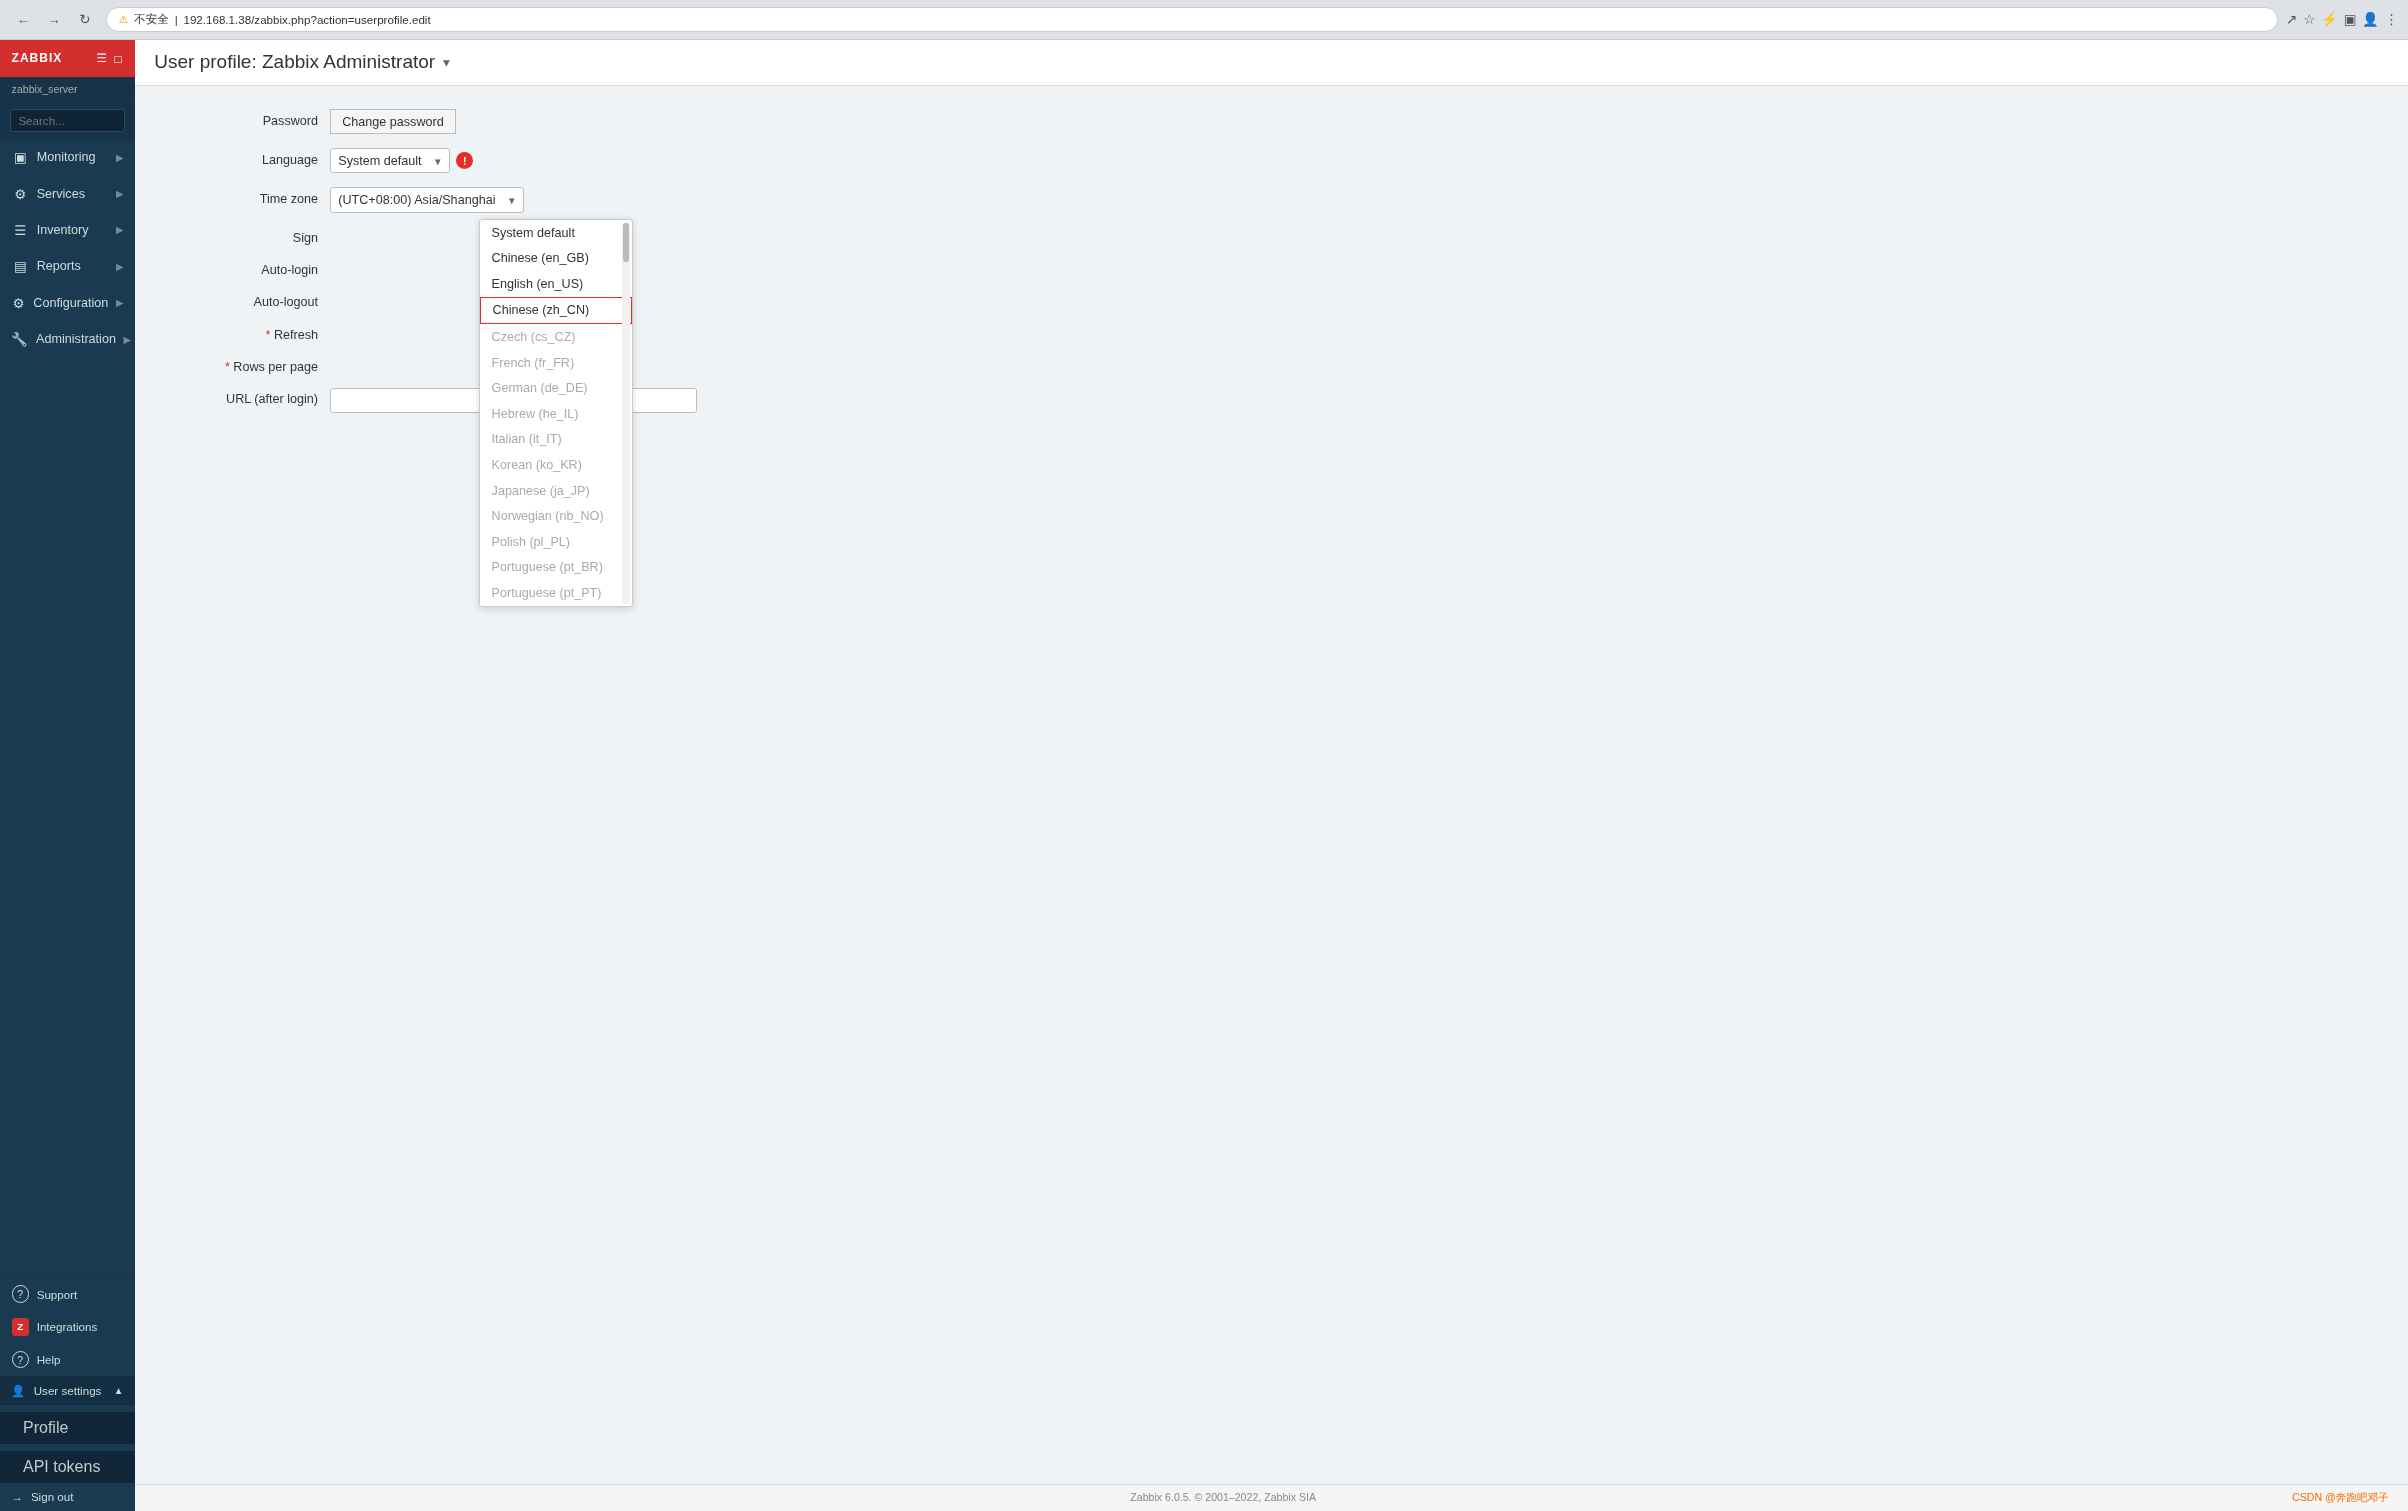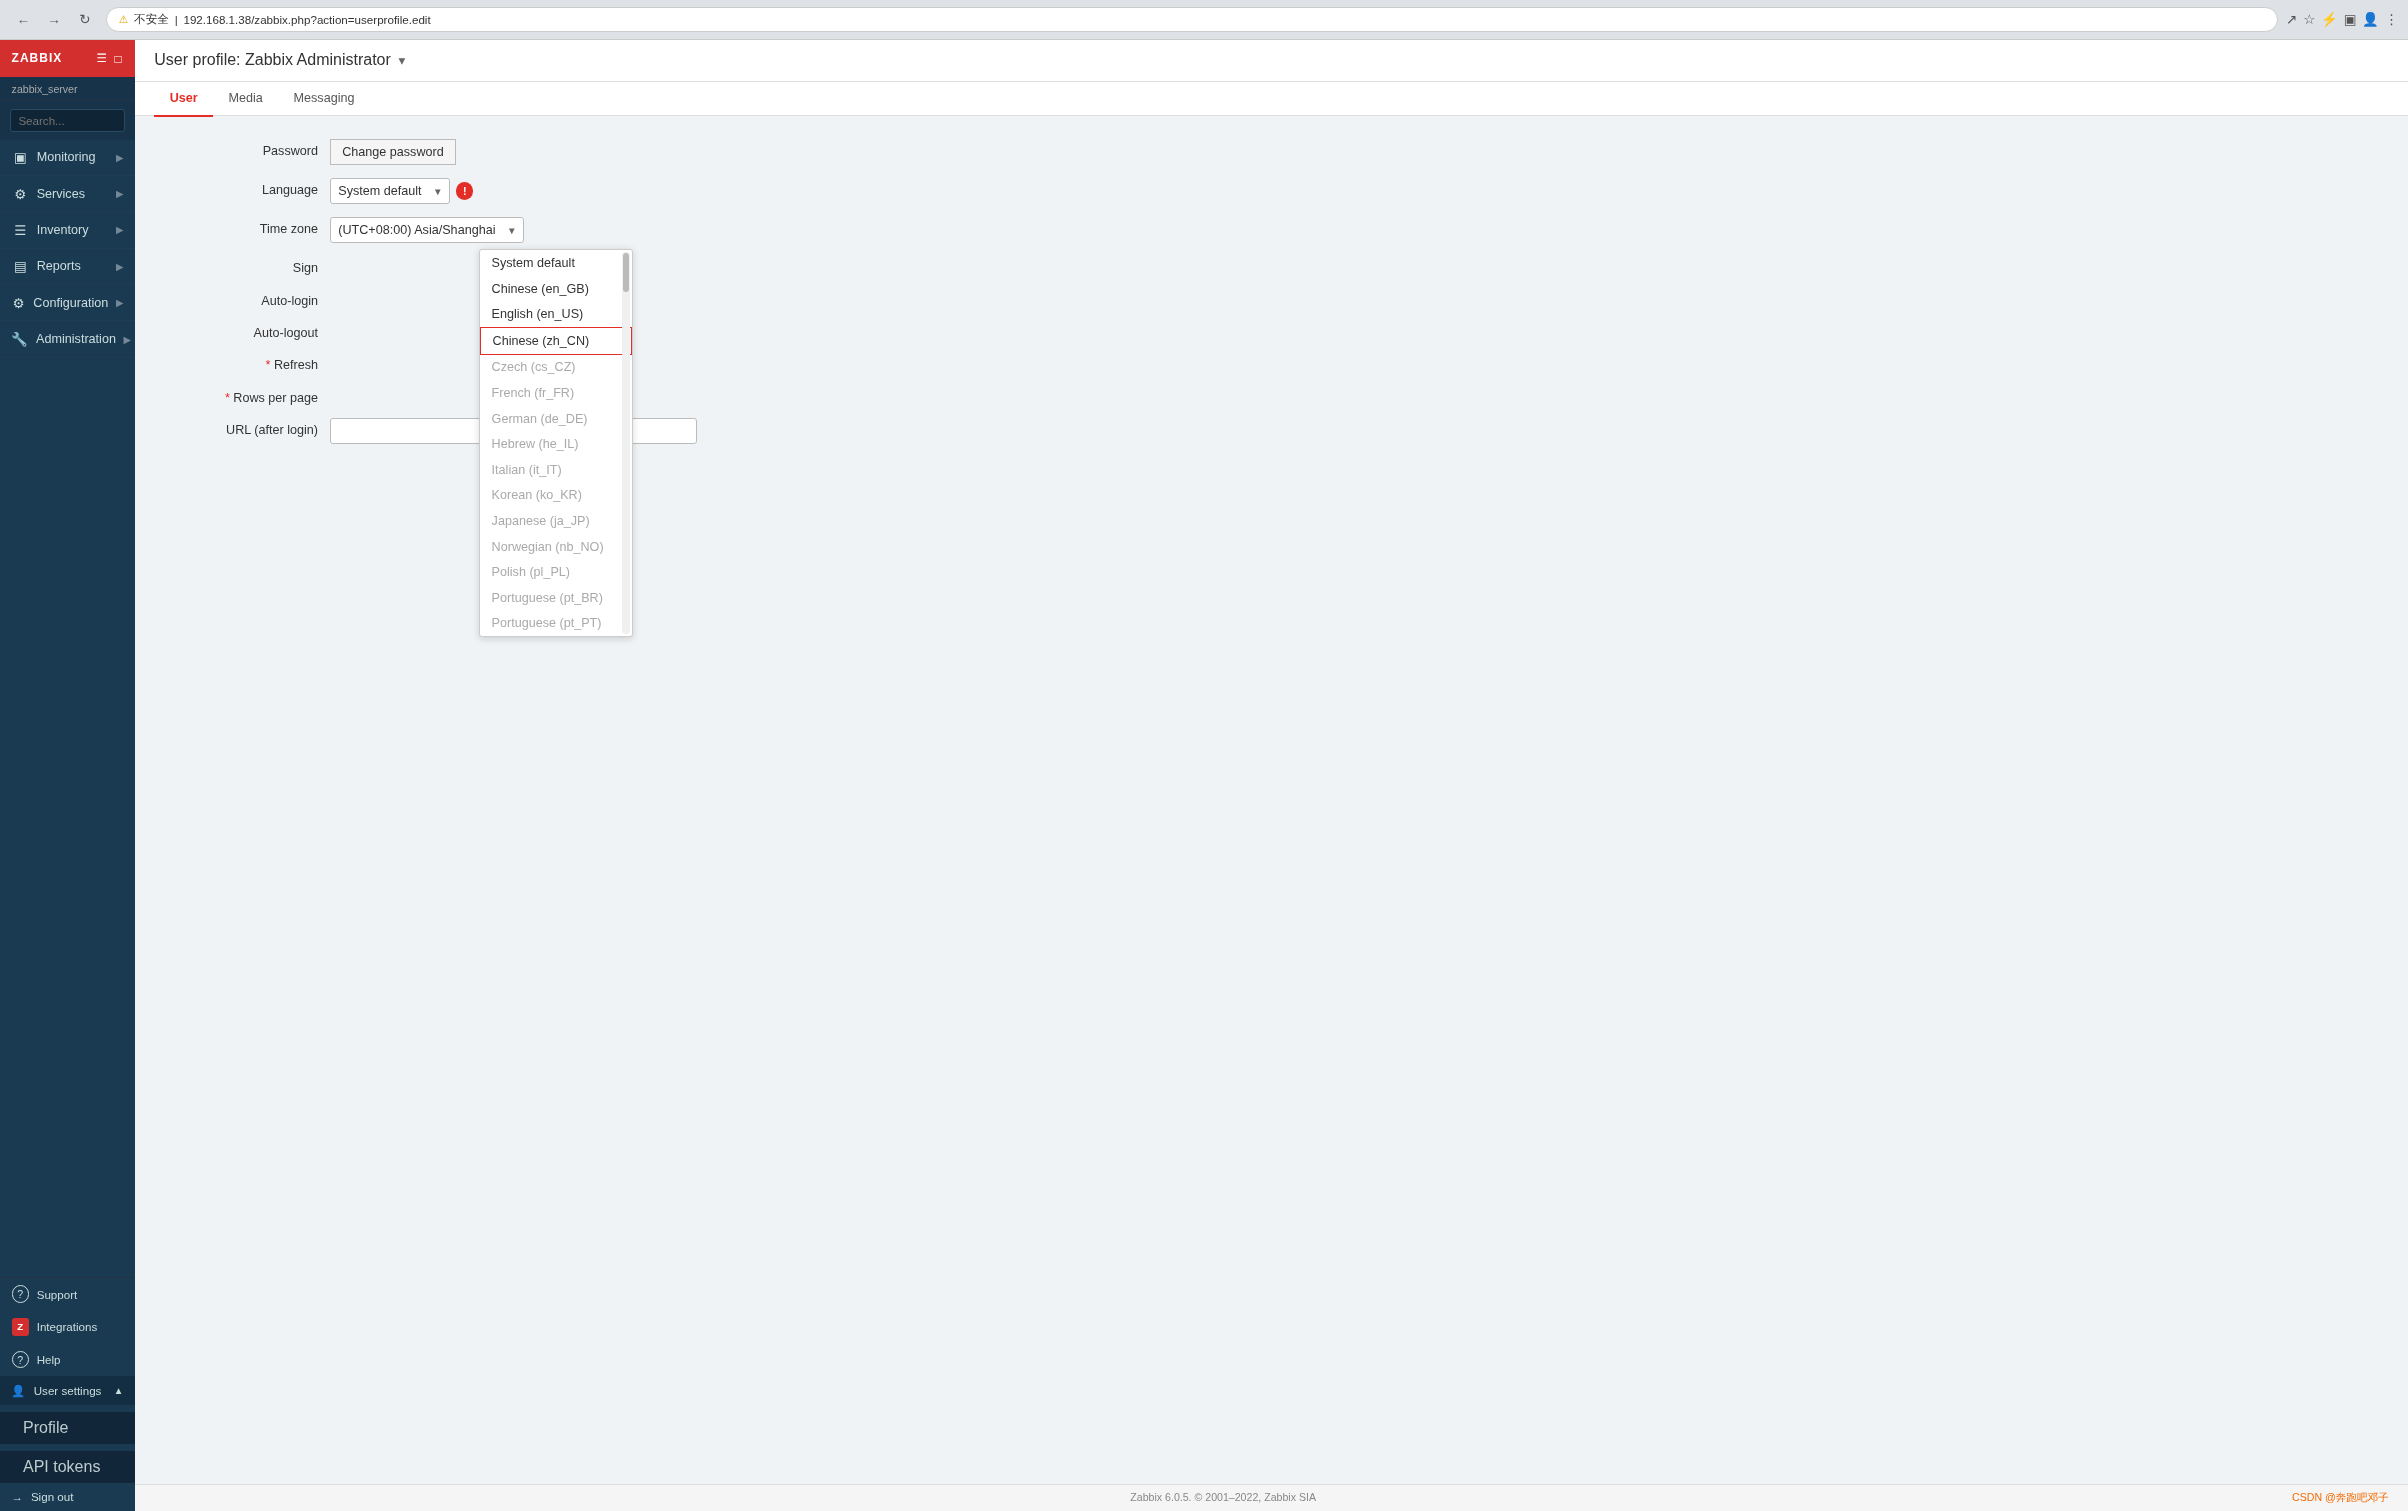--- a/index.html
+++ b/index.html
@@ -144,21 +144,21 @@
     }
     .page-header {
       background: white;
       border-bottom: 1px solid #ddd;
       padding: 11.6px 19.3px;
       display: flex;
       align-items: center;
       gap: 7.7px;
     }
     .page-title {
-      font-size: 16px;
+      font-size: 19px;
       font-weight: normal;
       color: #333;
     }
     .page-title-arrow { color: #666; font-size: 13.5px; }
 
     
     .tabs-bar {
       background: white;
       padding: 0 19.3px;
       border-bottom: 1.9px solid #ddd;
@@ -420,25 +420,20 @@
         <span>Sign out</span>
       </div>
     </div>
   </div>
 
   <div class="main-content">
     <div class="page-header">
       <span class="page-title">User profile: Zabbix Administrator</span>
       <span class="page-title-arrow">▾</span>
     </div>
-    <div class="tabs-bar">
-      <div class="tab active">User</div>
-      <div class="tab">Media</div>
-      <div class="tab">Messaging</div>
-    </div>
     <div class="form-area">
 
       <div class="form-row">
         <div class="form-label">Password</div>
         <div class="form-control">
           <button class="btn-change-password">Change password</button>
         </div>
       </div>
 
       <div class="form-row">

